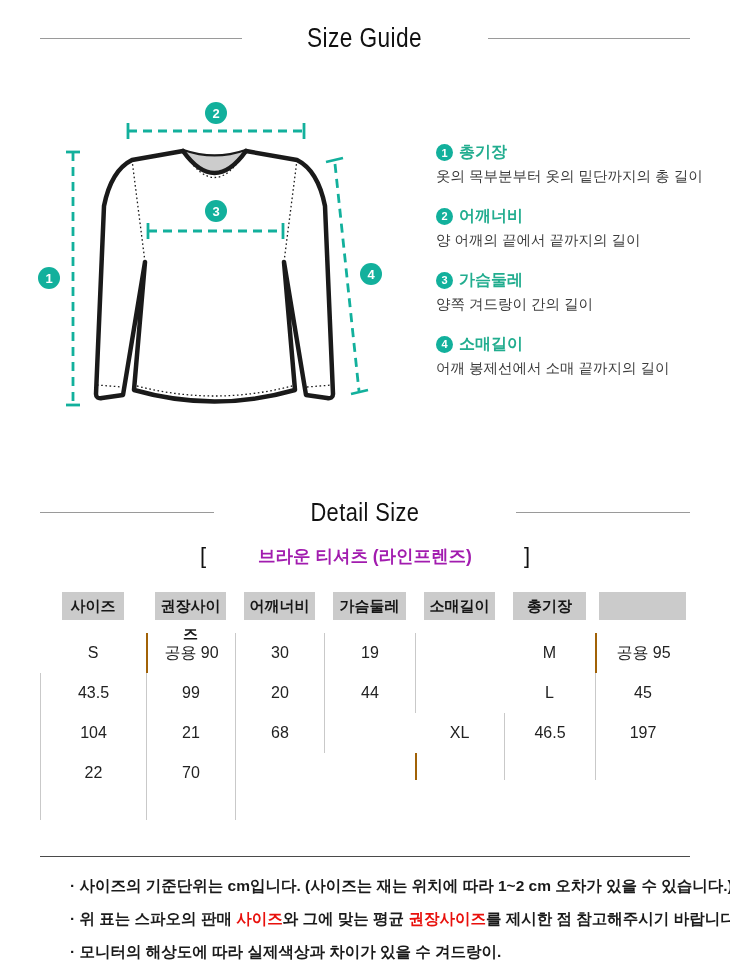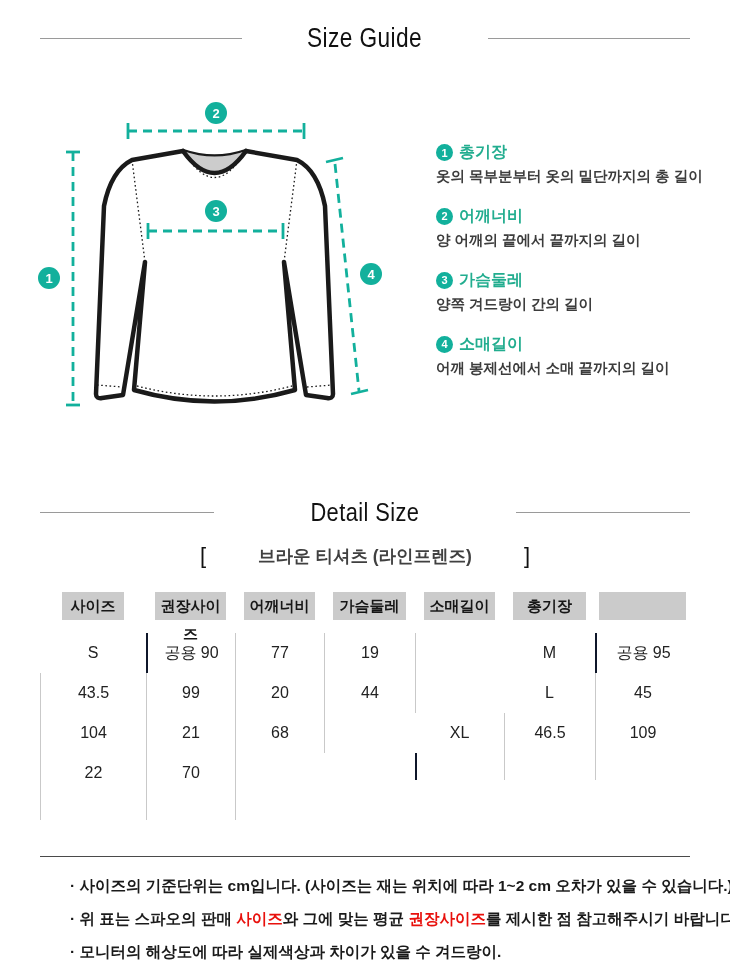--- a/index.html
+++ b/index.html
@@ -18,38 +18,38 @@
   
   .diagram{position:absolute;left:30px;top:100px;width:400px;height:330px;}
 
   
   .legend{position:absolute;left:436px;top:142px;width:286px;}
   .legend-item{margin-bottom:20px;}
   .legend-title-row{display:flex;align-items:center;gap:6px;}
   .legend-badge{width:17px;height:17px;border-radius:50%;color:#fff;font-size:11px;font-weight:bold;
     display:flex;align-items:center;justify-content:center;flex:0 0 17px;}
   .legend-title{font-size:16px;font-weight:bold;}
-  .legend-desc{margin-top:4px;font-size:14.5px;font-weight:bold;color:#3c3c3c;line-height:1.3;}
+  .legend-desc{margin-top:4px;font-size:14.5px;font-weight:normal;color:#3c3c3c;line-height:1.3;}
 
   
   .product-row{position:absolute;left:0;right:0;top:543px;height:26px;display:flex;align-items:center;justify-content:center;column-gap:52px;}
   .bracket{font-size:22px;font-weight:400;color:#111;}
-  .product-name{font-size:17.5px;font-weight:bold;color:#404040;}
+  .product-name{font-size:17.5px;font-weight:bold;color:#a21caf;}
 
   
   .thead{position:absolute;left:40px;top:592px;width:650px;display:grid;
     grid-template-columns:106px 89px 89px 91px 89px 91px 95px;}
   .thbox{height:28px;line-height:28px;text-align:center;font-size:15px;font-weight:bold;color:#161616;margin:0 9px;}
   .th:first-child .thbox{margin:0 22px;}
   .th:last-child .thbox{margin:0 4px;}
   .tbody{position:absolute;left:40px;top:633px;width:650px;display:grid;
     grid-template-columns:106px 89px 89px 91px 89px 91px 95px;}
   .td{height:40px;display:flex;align-items:center;justify-content:center;font-size:16px;color:#222;}
   .td.filler{height:27px;}
-  .bl-dark{border-left:2px solid #0f172a;}
+  .bl-dark{border-left:2px solid #a16207;}
   .bl{border-left:1px solid #c9c9c9;}
 
   
   .footer-rule{position:absolute;left:40px;right:40px;top:856px;height:0;border-top:1px solid #4a4a4a;}
   .notes{position:absolute;left:70px;top:869px;font-size:15.5px;font-weight:bold;line-height:33px;color:#1a1a1a;white-space:nowrap;}
 </style>
 </head>
 <body>
 
 <div class="section-header sizeguide-header">
@@ -183,42 +183,42 @@
       <div class="thbox" style="background:#cbcbcb">총기장</div>
     </div>
   <div class="th">
       <div class="thbox" style="background:#cbcbcb"></div>
     </div>
 </div>
 
 <div class="tbody">
   <div class="td">S</div>
   <div class="td bl-dark">공용 90</div>
-  <div class="td bl">77</div>
+  <div class="td bl">30</div>
   <div class="td bl">19</div>
   <div class="td bl"></div>
 
   <div class="td">M</div>
   <div class="td bl-dark">공용 95</div>
   <div class="td bl">43.5</div>
   <div class="td bl">99</div>
   <div class="td bl">20</div>
   <div class="td bl">44</div>
   <div class="td bl"></div>
 
   <div class="td">L</div>
   <div class="td bl">45</div>
   <div class="td bl">104</div>
   <div class="td bl">21</div>
   <div class="td bl">68</div>
   <div class="td bl"></div>
 
   <div class="td">XL</div>
   <div class="td bl">46.5</div>
-  <div class="td bl">109</div>
+  <div class="td bl">197</div>
   <div class="td bl">22</div>
   <div class="td bl">70</div>
   <div class="td bl"></div>
 
   <div class="td filler"></div>
   <div class="td filler bl-dark"></div>
   <div class="td filler bl"></div>
   <div class="td filler bl"></div>
   <div class="td filler bl"></div>
   <div class="td filler bl"></div>

